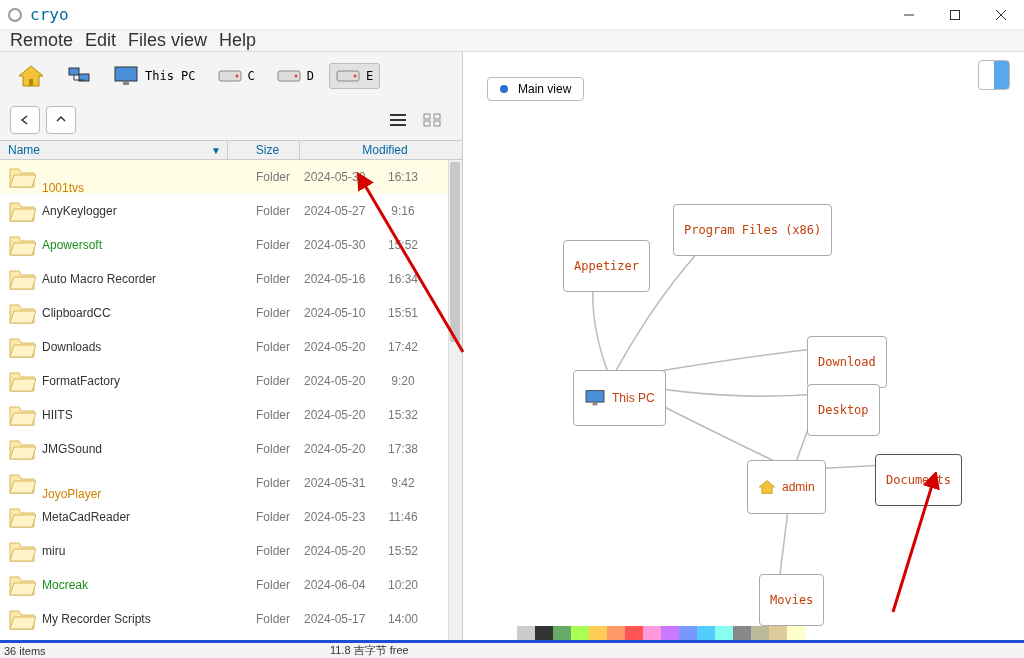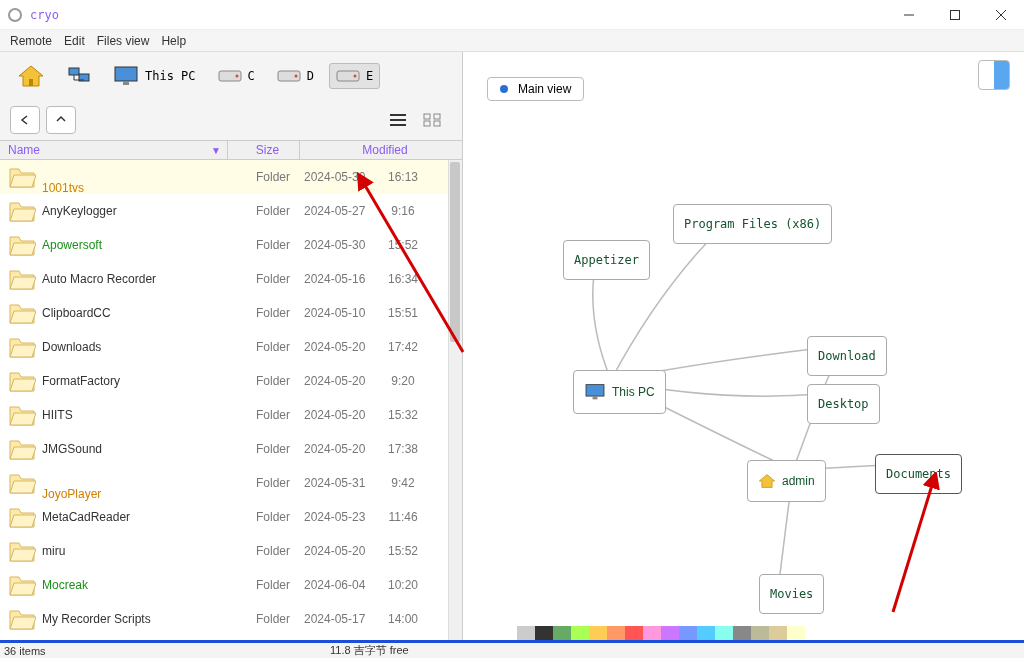--- a/index.html
+++ b/index.html
@@ -1,27 +1,27 @@
 <!DOCTYPE html>
 <html><head>
 <meta charset="utf-8">
 <style>
 * { box-sizing: border-box; margin: 0; padding: 0; font-family: "Segoe UI", "Microsoft YaHei", sans-serif; }
 body { width: 1024px; height: 658px; overflow: hidden; background: #fff; position: relative; }
 
 
 .titlebar { height: 30px; display: flex; align-items: center; padding-left: 8px; background: #fff; border-bottom: 1px solid #eee; }
 .titlebar .app-icon { width: 14px; height: 14px; border: 2px solid #999; border-radius: 50%; margin-right: 8px; }
-.titlebar .title { font-size: 12px; color: #8b5cf6; font-family: monospace, "Courier New"; }
+.titlebar .title { font-size: 16px; color: #0369a1; font-family: monospace, "Courier New"; }
 .titlebar .win-controls { margin-left: auto; display: flex; }
 .titlebar .win-btn { width: 46px; height: 30px; display: flex; align-items: center; justify-content: center; font-size: 13px; color: #333; }
 .titlebar .win-btn svg { width: 10px; height: 10px; }
 
 
-.menubar { height: 22px; background: #f5f5f5; display: flex; align-items: center; padding-left: 10px; gap: 12px; font-family: monospace, "Courier New"; font-size: 12px; color: #333; border-bottom: 1px solid #ddd; }
+.menubar { height: 22px; background: #f5f5f5; display: flex; align-items: center; padding-left: 10px; gap: 12px; font-family: monospace, "Courier New"; font-size: 18px; color: #333; border-bottom: 1px solid #ddd; }
 
 
 .main { display: flex; height: calc(100% - 30px - 22px - 18px); }
 .left-pane { width: 463px; border-right: 1px solid #ccc; display: flex; flex-direction: column; background: #f4f4f4; }
 .right-pane { flex: 1; position: relative; background: #fff; }
 
 
 .drive-toolbar { height: 48px; display: flex; align-items: center; gap: 8px; padding: 0 10px; background: #f4f4f4; }
 .drive-btn { display: flex; align-items: center; gap: 6px; padding: 4px 6px; border: 1px solid transparent; border-radius: 3px; }
 .drive-btn.active { background: #e2e2e2; border-color: #bbb; }
@@ -32,21 +32,21 @@
 .drive-label { font-family: monospace, "Courier New"; font-size: 12px; }
 
 
 .nav-bar { height: 40px; display: flex; align-items: center; padding: 0 10px; gap: 6px; background: #f4f4f4; }
 .nav-btn { width: 30px; height: 28px; border: 1px solid #bbb; background: #fff; border-radius: 4px; display: flex; align-items: center; justify-content: center; }
 .breadcrumb { flex: 1; font-family: monospace, "Courier New"; font-size: 12px; color: #333; padding-left: 14px; }
 .view-btns { display: flex; gap: 6px; margin-left: auto; padding-right: 6px; }
 .view-btn { width: 28px; height: 24px; display: flex; align-items: center; justify-content: center; }
 
 
-.list-header { height: 20px; display: flex; background: #f0f0f0; border-top: 1px solid #ccc; border-bottom: 1px solid #ccc; font-family: monospace, "Courier New"; font-size: 12px; color: #8b5cf6; }
+.list-header { height: 20px; display: flex; background: #f0f0f0; border-top: 1px solid #ccc; border-bottom: 1px solid #ccc; font-family: monospace, "Courier New"; font-size: 12px; color: #0369a1; }
 .list-header .col { border-right: 1px solid #ccc; display: flex; align-items: center; padding-left: 8px; }
 .col-name { width: 228px; }
 .col-size { width: 72px; justify-content: center; padding-left: 0; }
 .col-mod { flex: 1; justify-content: center; padding-left: 0; border-right: none !important; }
 .sort-arrow { margin-left: auto; margin-right: 6px; font-size: 10px; }
 
 
 .file-list { flex: 1; overflow: hidden; background: #fff; position: relative; }
 .file-row { height: 34px; display: flex; align-items: center; font-family: monospace, "Courier New"; font-size: 12px; padding-left: 4px; }
 .file-row.selected { background: #fffde6; }
@@ -66,21 +66,21 @@
 .statusbar { height: 18px; background: #f4f4f4; border-top: 3px solid #1d4ed8; display: flex; align-items: center; font-family: monospace, "Courier New"; font-size: 11px; color: #333; }
 .statusbar .sb-left { width: 320px; padding-left: 4px; }
 .statusbar .sb-mid { padding-left: 10px; }
 
 
 .main-view-badge { position: absolute; left: 24px; top: 25px; border: 1px solid #bbb; border-radius: 4px; padding: 4px 12px; display: flex; align-items: center; gap: 10px; font-family: monospace, "Courier New"; font-size: 12px; background: #fff; }
 .main-view-badge .dot { width: 8px; height: 8px; border-radius: 50%; background: #2a6fd6; }
 .view-swatch { position: absolute; right: 14px; top: 8px; width: 32px; height: 30px; border: 1px solid #bbb; border-radius: 4px; background: linear-gradient(90deg, #fff 50%, #5aa7f0 50%); }
 
 .graph { position: absolute; inset: 0; }
-.node { position: absolute; border: 1px solid #aaa; border-radius: 4px; background: #fff; padding: 12px 10px; font-family: monospace, "Courier New"; font-size: 12px; color: #14532d; display: flex; align-items: center; gap: 6px; }
+.node { position: absolute; border: 1px solid #aaa; border-radius: 4px; background: #fff; padding: 18px 10px; font-family: monospace, "Courier New"; font-size: 12px; color: #c2410c; display: flex; align-items: center; gap: 6px; }
 .node.bold { border-width: 1.5px; border-color: #555; }
 
 
 .red-arrow { position: absolute; }
 
 
 .color-strip { position: absolute; height: 14px; bottom: 0; left: 36px; display: flex; }
 .color-strip span { width: 18px; height: 14px; }
 
 

